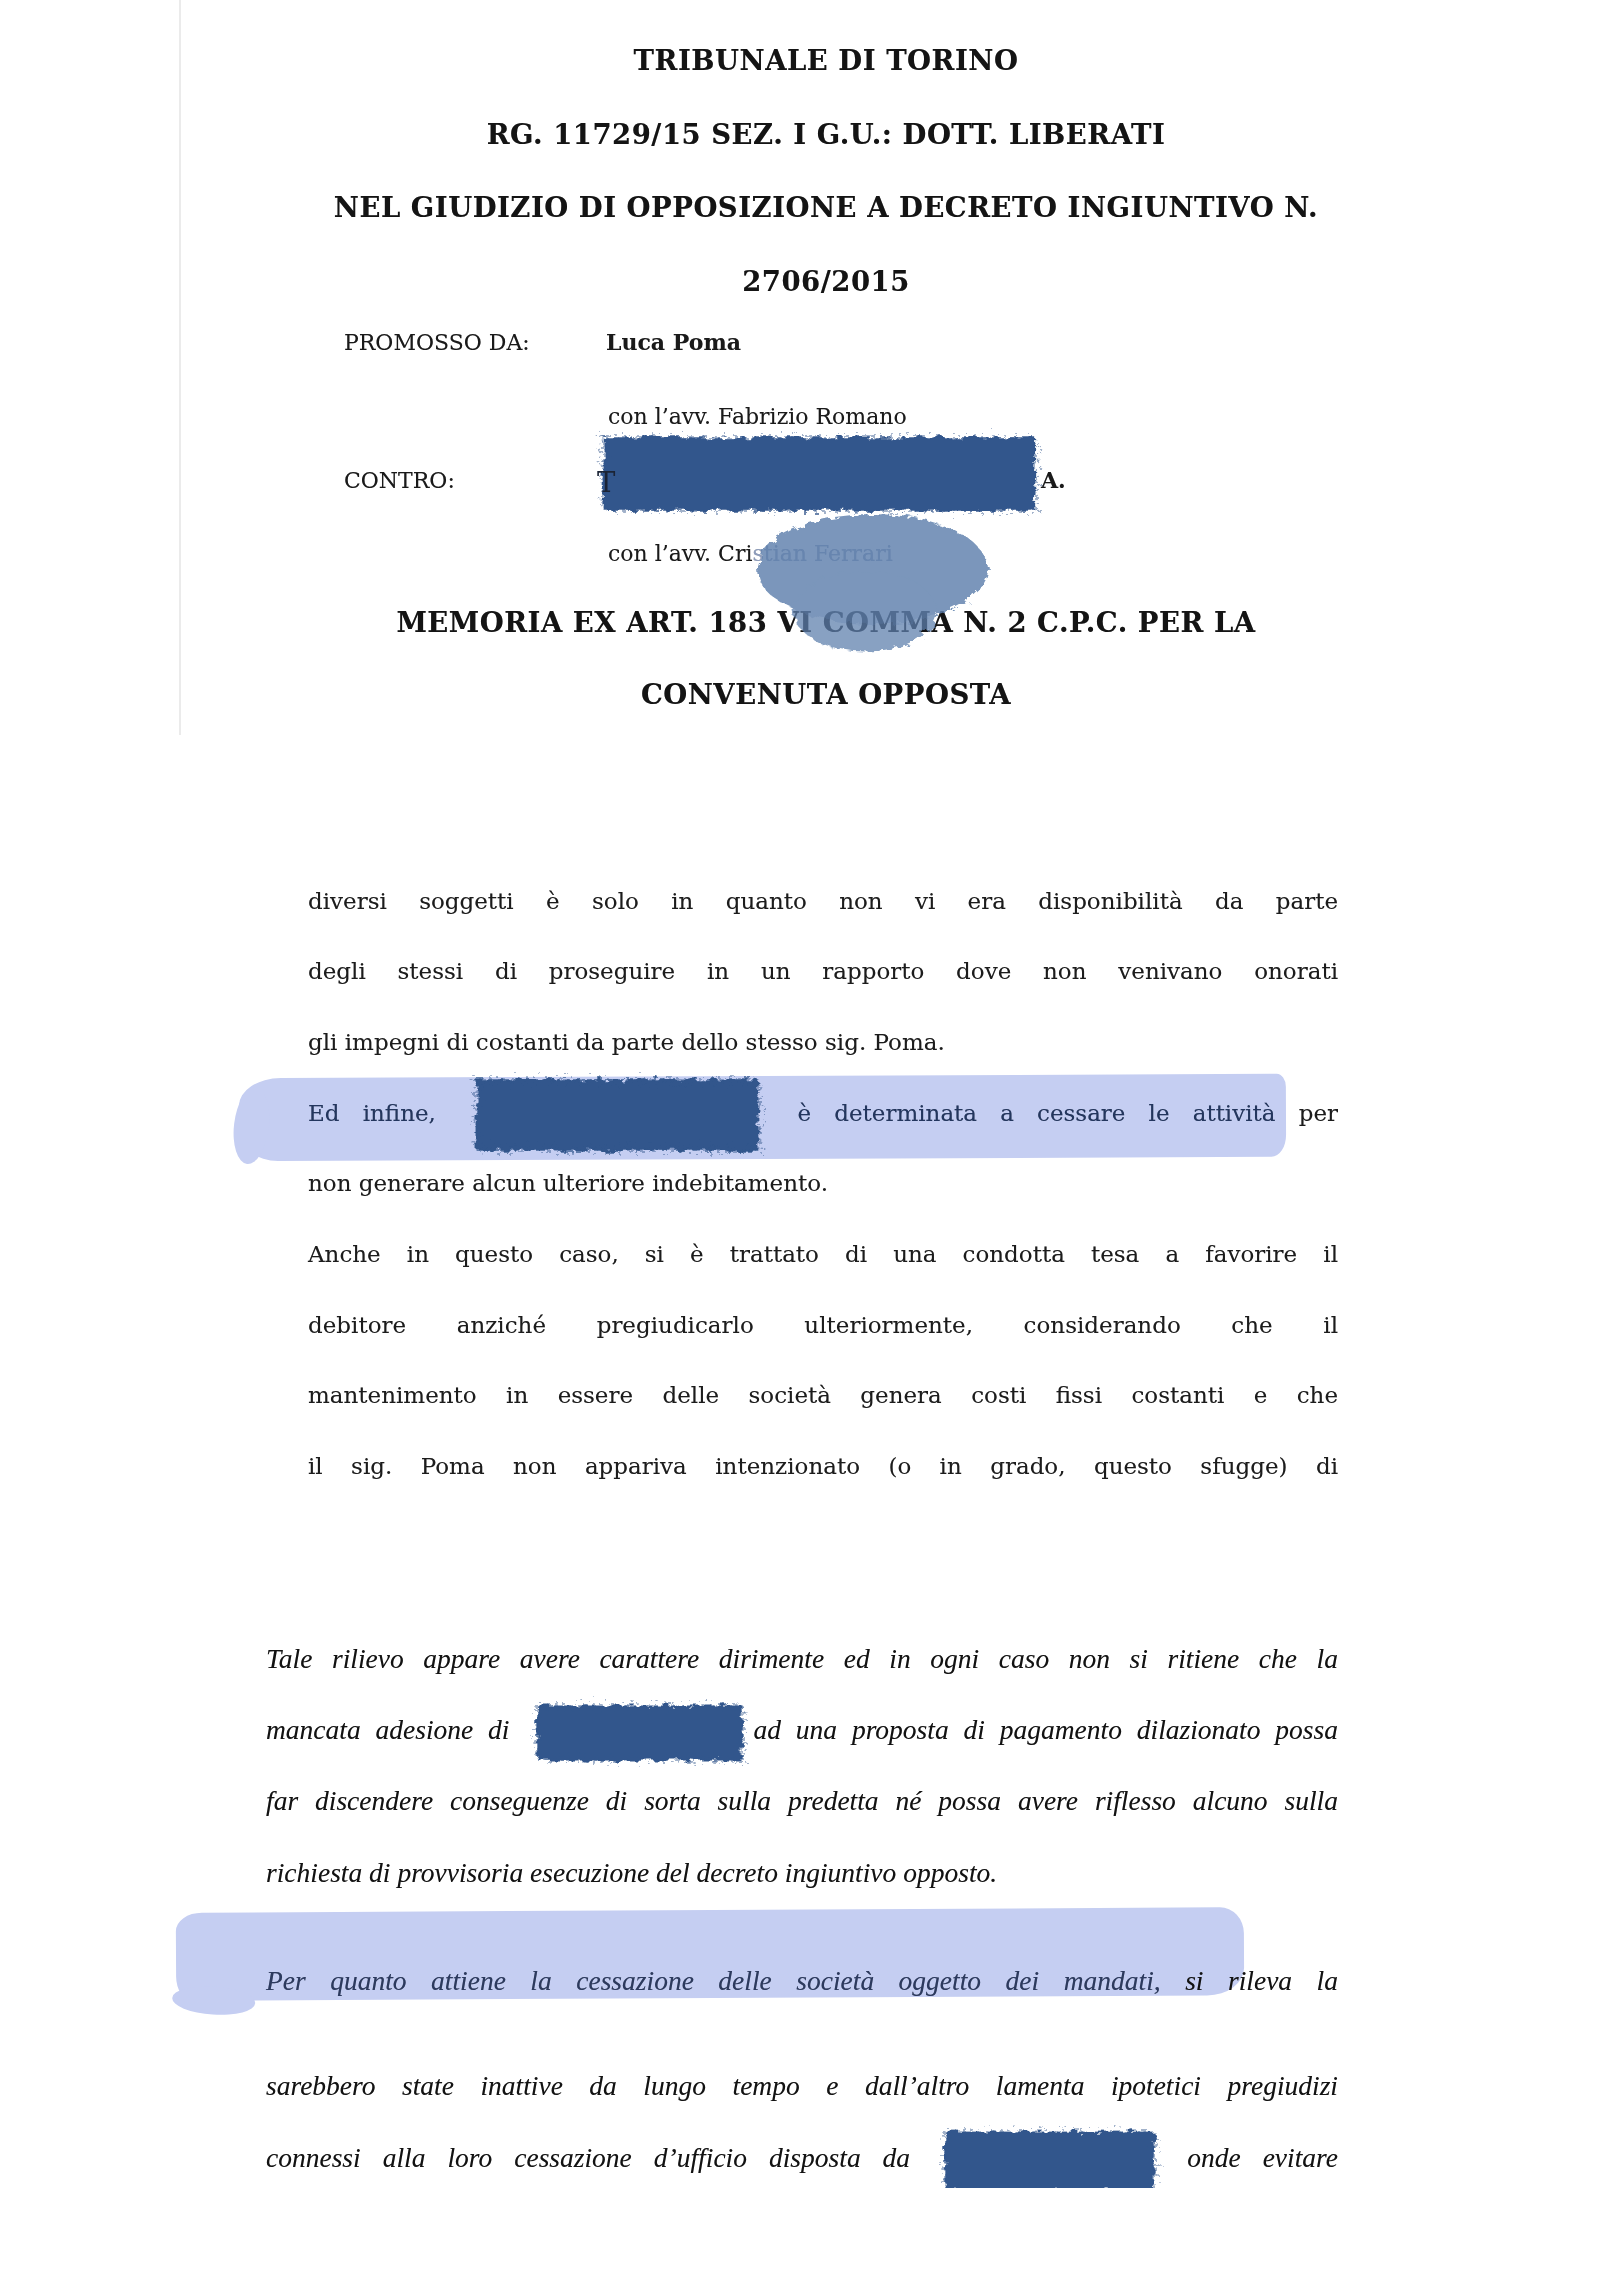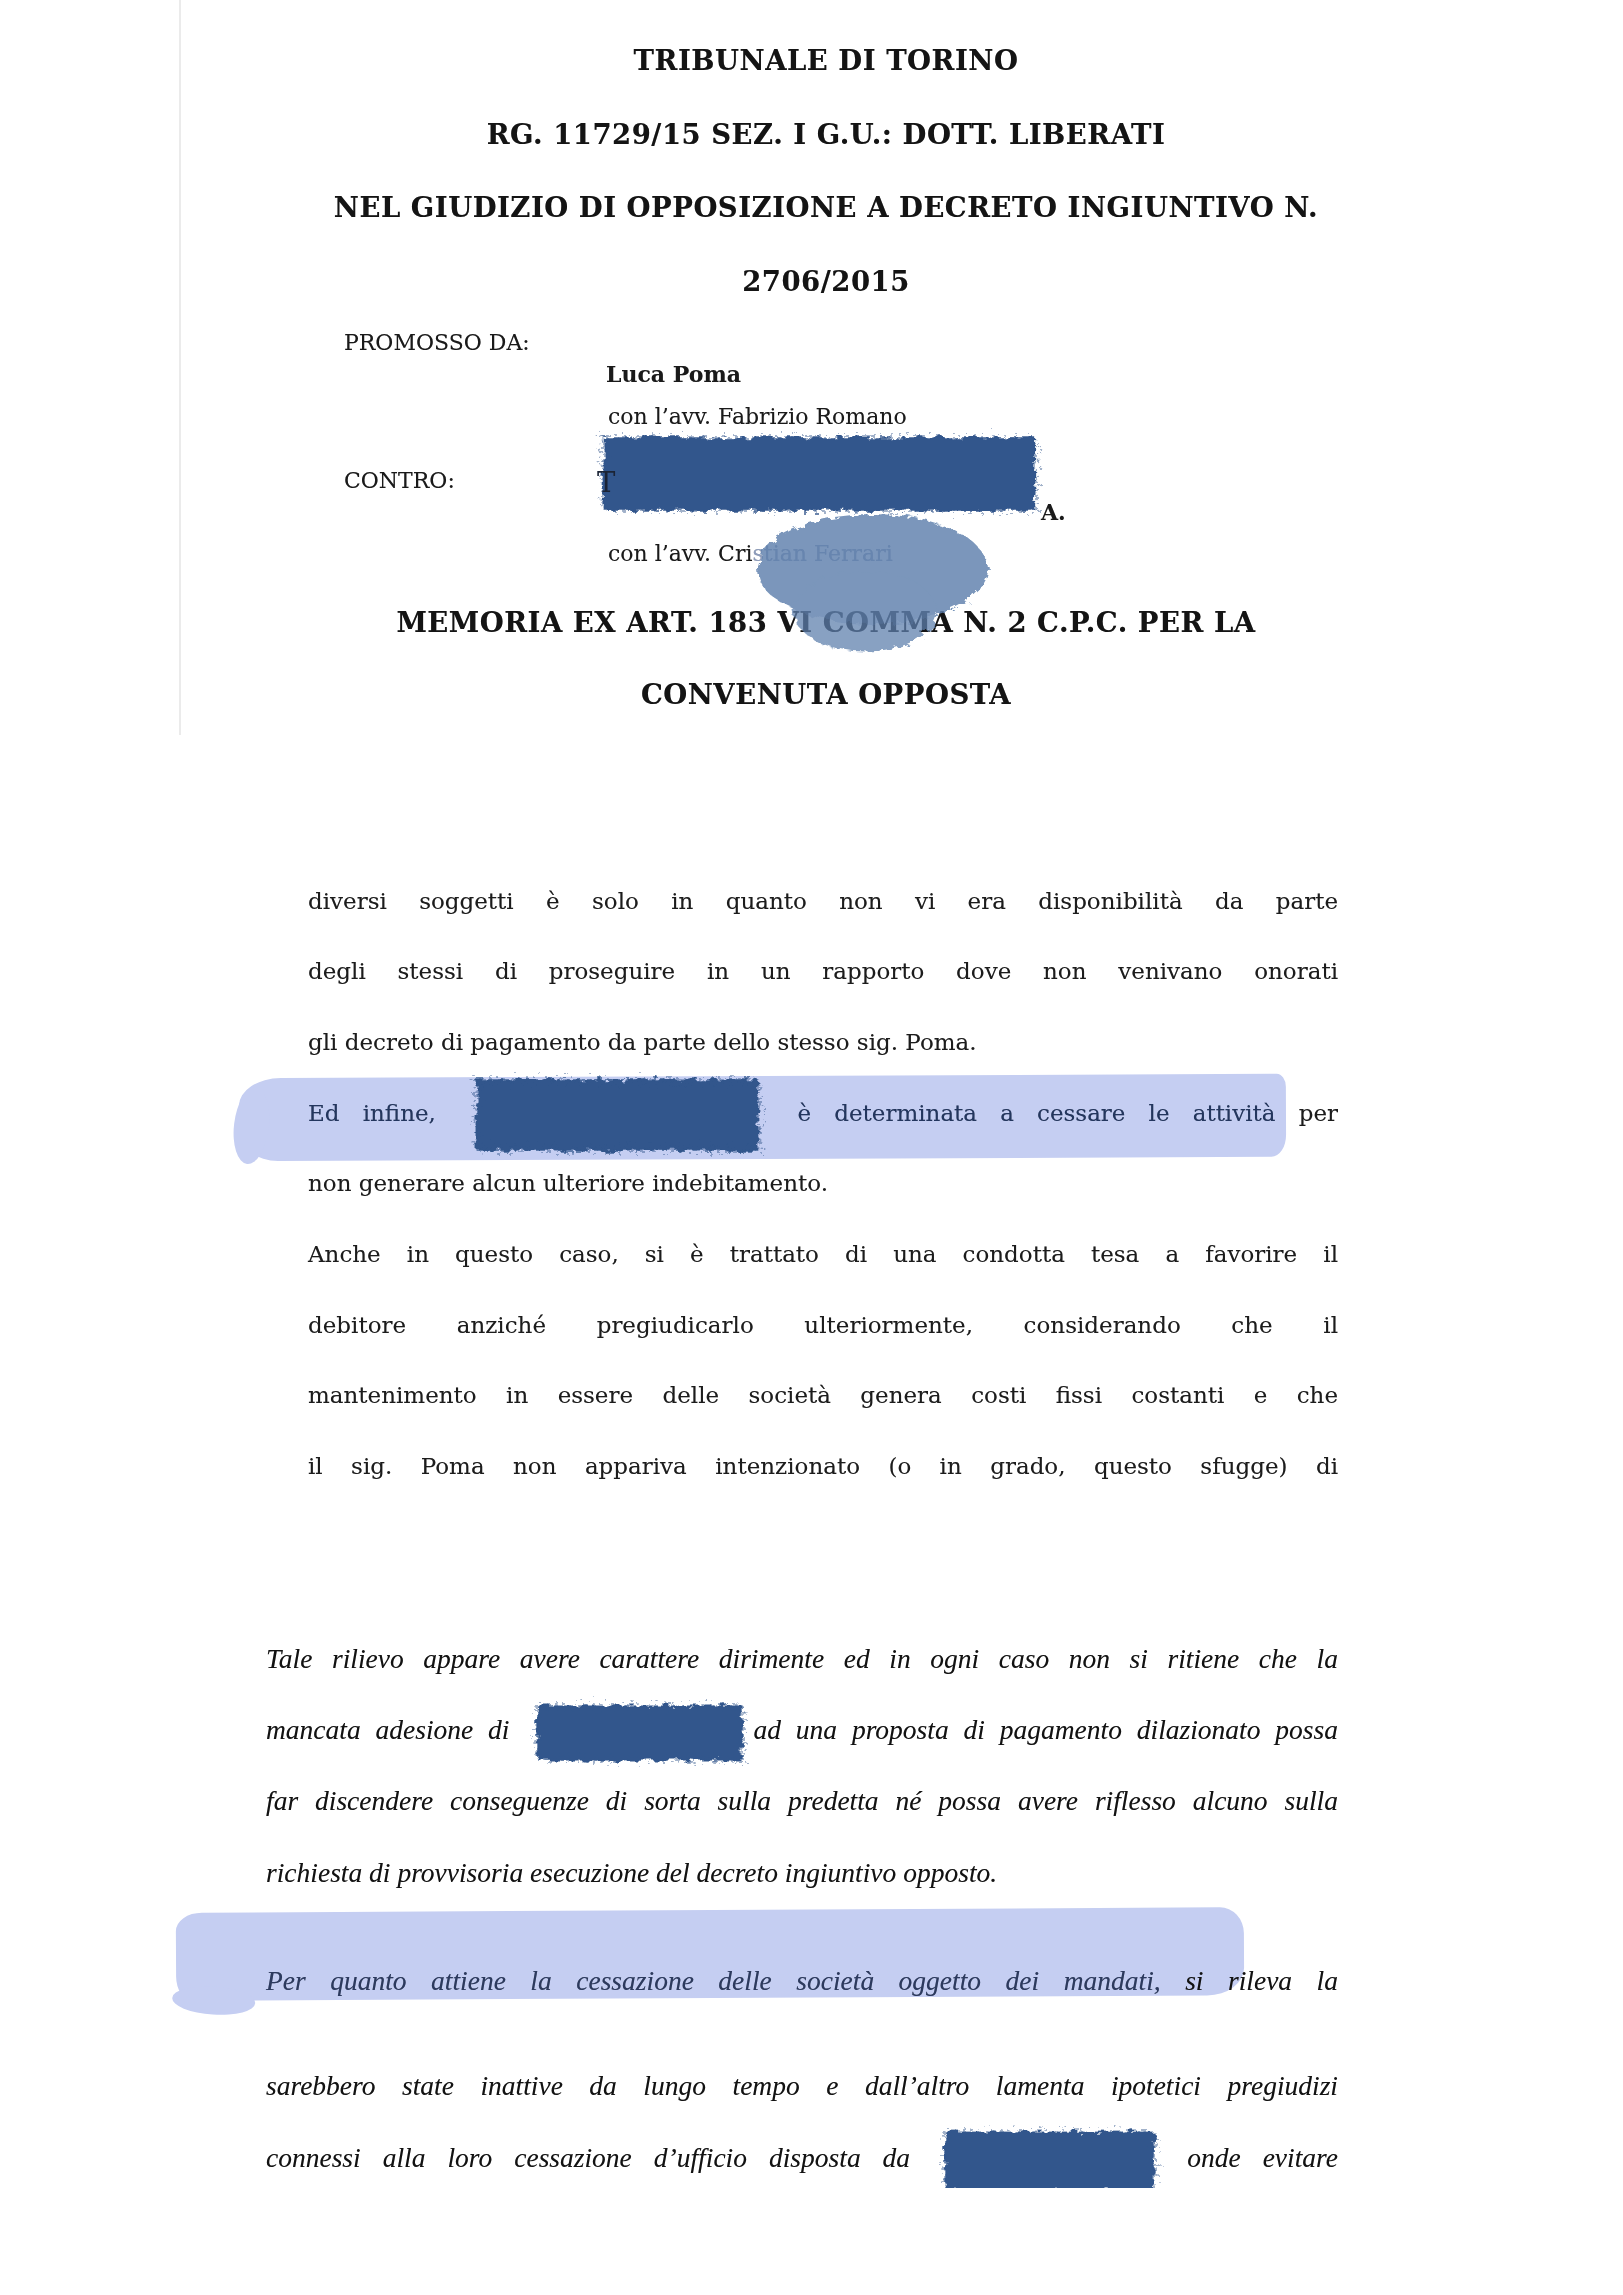--- a/index.html
+++ b/index.html
@@ -6,21 +6,21 @@
   .page{position:relative;width:1624px;height:2188px;background:#ffffff;overflow:hidden;
         font-family:"DejaVu Serif", serif;color:#1c1c1c;}
   .scanline{position:absolute;left:179px;top:0;width:1.8px;height:735px;background:#ebebeb;}
 
   
   .hdr{position:absolute;left:275px;width:1102px;text-align:center;font-weight:bold;
        font-size:27.5px;line-height:37px;letter-spacing:0.5px;color:#141414;
        text-shadow:0 0 0.6px rgba(0,0,0,.35);}
   
   .lbl{position:absolute;font-size:22px;line-height:37px;color:#1a1a1a;text-shadow:0 0 0.5px rgba(0,0,0,.3);}
-  .bold{font-weight:bold;margin-top:32px;}
+  .bold{font-weight:bold;}
 
   
   .line{position:absolute;left:308px;width:1030px;font-size:23px;line-height:37px;
         text-align:justify;text-align-last:justify;white-space:normal;
         text-shadow:0 0 0.5px rgba(0,0,0,.3);}
   .line.nojust{text-align:left;text-align-last:left;}
   .iline{position:absolute;left:266px;width:1072px;
          font-family:"Liberation Serif", serif;font-style:italic;font-size:27.5px;line-height:37px;
          color:#121212;text-align:justify;text-align-last:justify;
          text-shadow:0 0 0.5px rgba(0,0,0,.3);}
@@ -100,21 +100,21 @@
   </svg>
 
   <div class="hdr" style="top:604px">MEMORIA EX ART. 183 VI COMMA N. 2 C.P.C. PER LA</div>
   <div class="hdr" style="top:676px">CONVENUTA OPPOSTA</div>
 
   <div class="hl-band hl1"></div>
   <div class="hl-band hl2"></div>
 
   <div class="line" style="top:883px">diversi soggetti è solo in quanto non vi era disponibilità da parte</div>
   <div class="line" style="top:953px">degli stessi di proseguire in un rapporto dove non venivano onorati</div>
-  <div class="line nojust" style="top:1024px">gli decreto di pagamento da parte dello stesso sig. Poma.</div>
+  <div class="line nojust" style="top:1024px">gli impegni di costanti da parte dello stesso sig. Poma.</div>
 
   <div class="line zup" style="top:1095px"><span class="navy">Ed infine,</span> <svg class="redact inline rx-ed" width="308" height="86" viewBox="0 0 335 94">
         <rect class="rfill" x="14" y="8" width="308" height="78" filter="url(#roughA)"></rect>
         <rect class="rfringe" x="14" y="10" width="308" height="74" filter="url(#roughB)"></rect>
       </svg> <span class="navy">è determinata a cessare le attività</span> <span>per</span></div>
 
   <div class="line nojust" style="top:1165px">non generare alcun ulteriore indebitamento.</div>
   <div class="line" style="top:1236px">Anche in questo caso, si è trattato di una condotta tesa a favorire il</div>
   <div class="line" style="top:1307px">debitore anziché pregiudicarlo ulteriormente, considerando che il</div>
   <div class="line" style="top:1377px">mantenimento in essere delle società genera costi fissi costanti e che</div>

